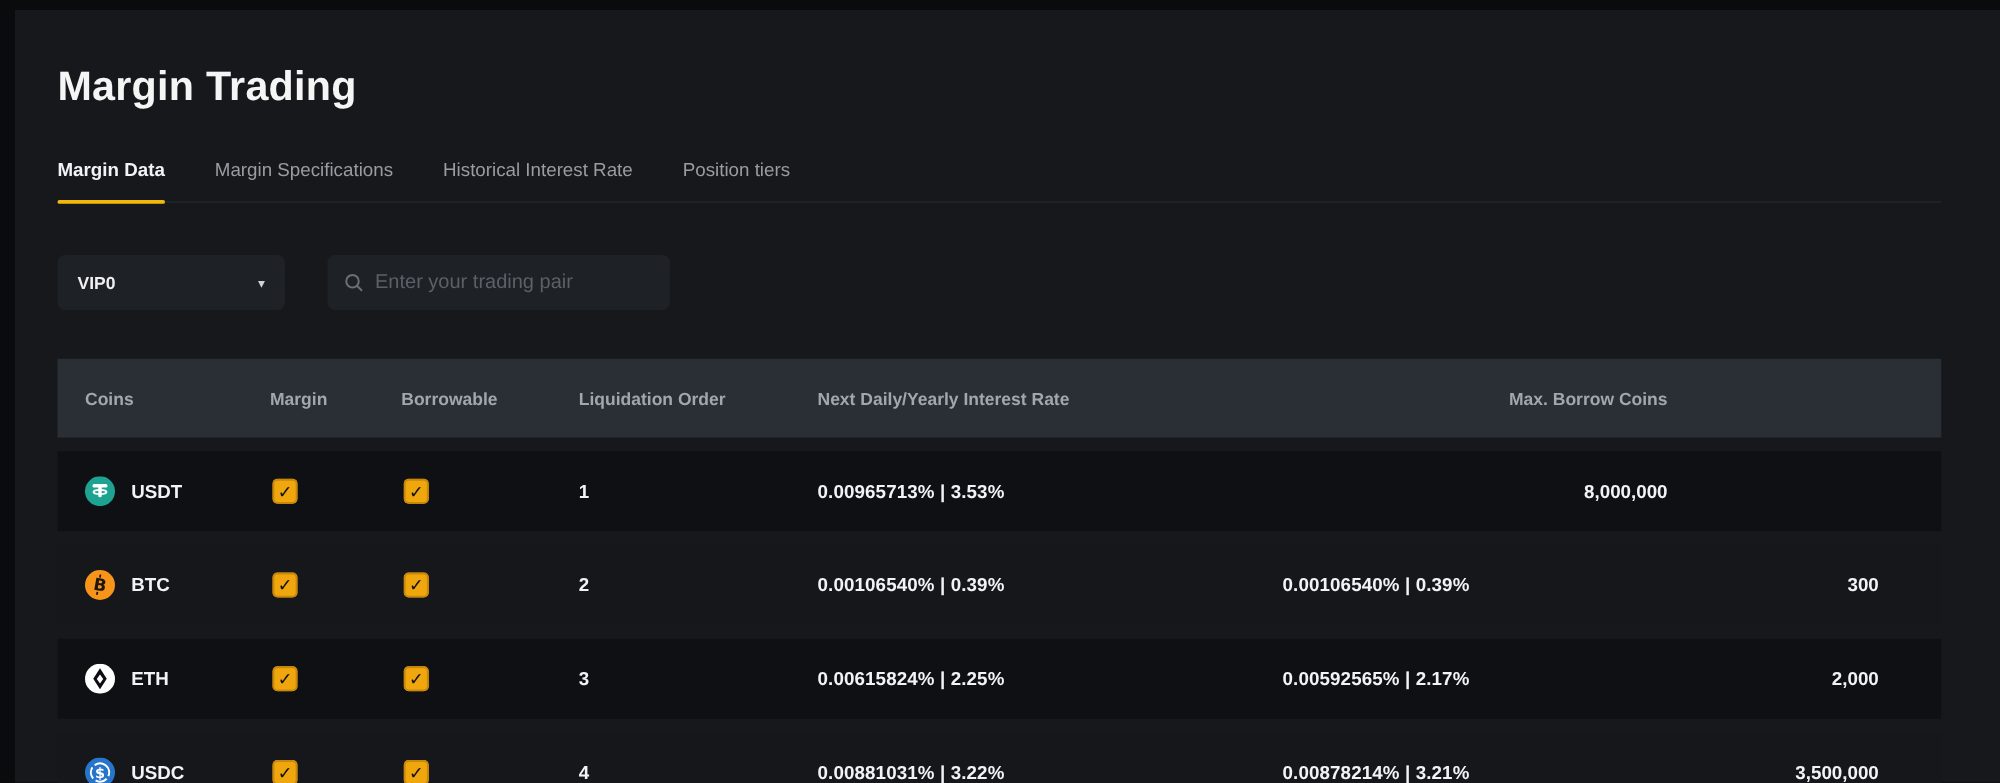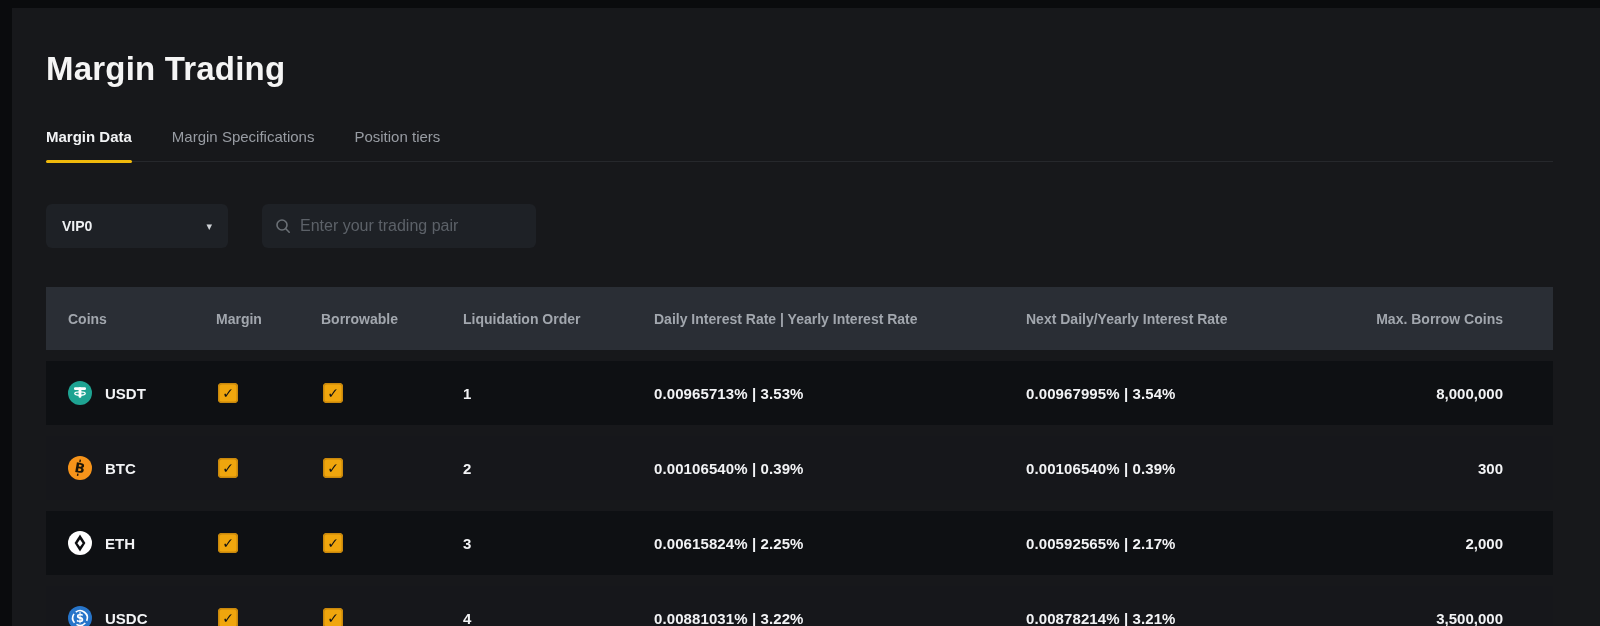--- a/index.html
+++ b/index.html
@@ -51,20 +51,21 @@
 <body>
 
 <div class="window">
   <div class="content">
 
     <div class="page-title">Margin Trading</div>
 
     <div class="tabs">
       <div class="tab active">Margin Data</div>
       <div class="tab">Margin Specifications</div>
+      <div class="tab">Historical Interest Rate</div>
       <div class="tab">Position tiers</div>
     </div>
 
     <div class="filters">
       <div class="select">
         <span class="val">VIP0</span>
         <span class="caret">▾</span>
       </div>
       <div class="search">
         <svg width="16" height="16" viewBox="0 0 16 16">
@@ -74,21 +75,20 @@
         <input type="text" placeholder="Enter your trading pair" style="">
       </div>
     </div>
 
     <div class="table">
       <div class="grid-row thead">
         <div class="th">Coins</div>
         <div class="th">Margin</div>
         <div class="th">Borrowable</div>
         <div class="th">Liquidation Order</div>
-        <div class="th">Daily Interest Rate | Yearly Interest Rate</div>
         <div class="th">Next Daily/Yearly Interest Rate</div>
         <div class="th">Max. Borrow Coins</div>
       </div>
       <div id="tbody">
           <div class="grid-row trow odd">
             <div class="coin-cell">
               <svg width="24" height="24" viewBox="0 0 24 24">
                 <circle cx="12" cy="12" r="12" fill="#1ea392"></circle>
                 <rect x="6" y="6.2" width="12" height="2.7" rx="1.2" fill="#fff"></rect>
                 <rect x="10.6" y="6.2" width="2.8" height="10.6" rx="1.2" fill="#fff"></rect>
@@ -101,21 +101,20 @@
                 <span class="tick">✓</span>
               </div>
             </div>
             <div>
               <div class="checkbox">
                 <span class="tick">✓</span>
               </div>
             </div>
             <div>1</div>
             <div class="rate">0.00965713% | 3.53%</div>
-            <div class="rate">0.00967995% | 3.54%</div>
             <div class="cell-max">8,000,000</div>
           </div>
           <div class="grid-row trow even">
             <div class="coin-cell">
               <svg width="24" height="24" viewBox="0 0 24 24">
                 <circle cx="12" cy="12" r="12" fill="#f7941a"></circle>
                 <text x="12" y="16.6" text-anchor="middle" font-size="13.5" font-weight="bold" fill="#1b1508" font-family="DejaVu Sans, sans-serif" transform="rotate(10 12 12)">B</text>
                 <rect x="10.2" y="3.8" width="1.4" height="2.4" fill="#1b1508" transform="rotate(10 12 12)"></rect>
                 <rect x="10.2" y="17.8" width="1.4" height="2.4" fill="#1b1508" transform="rotate(10 12 12)"></rect>
               </svg>

